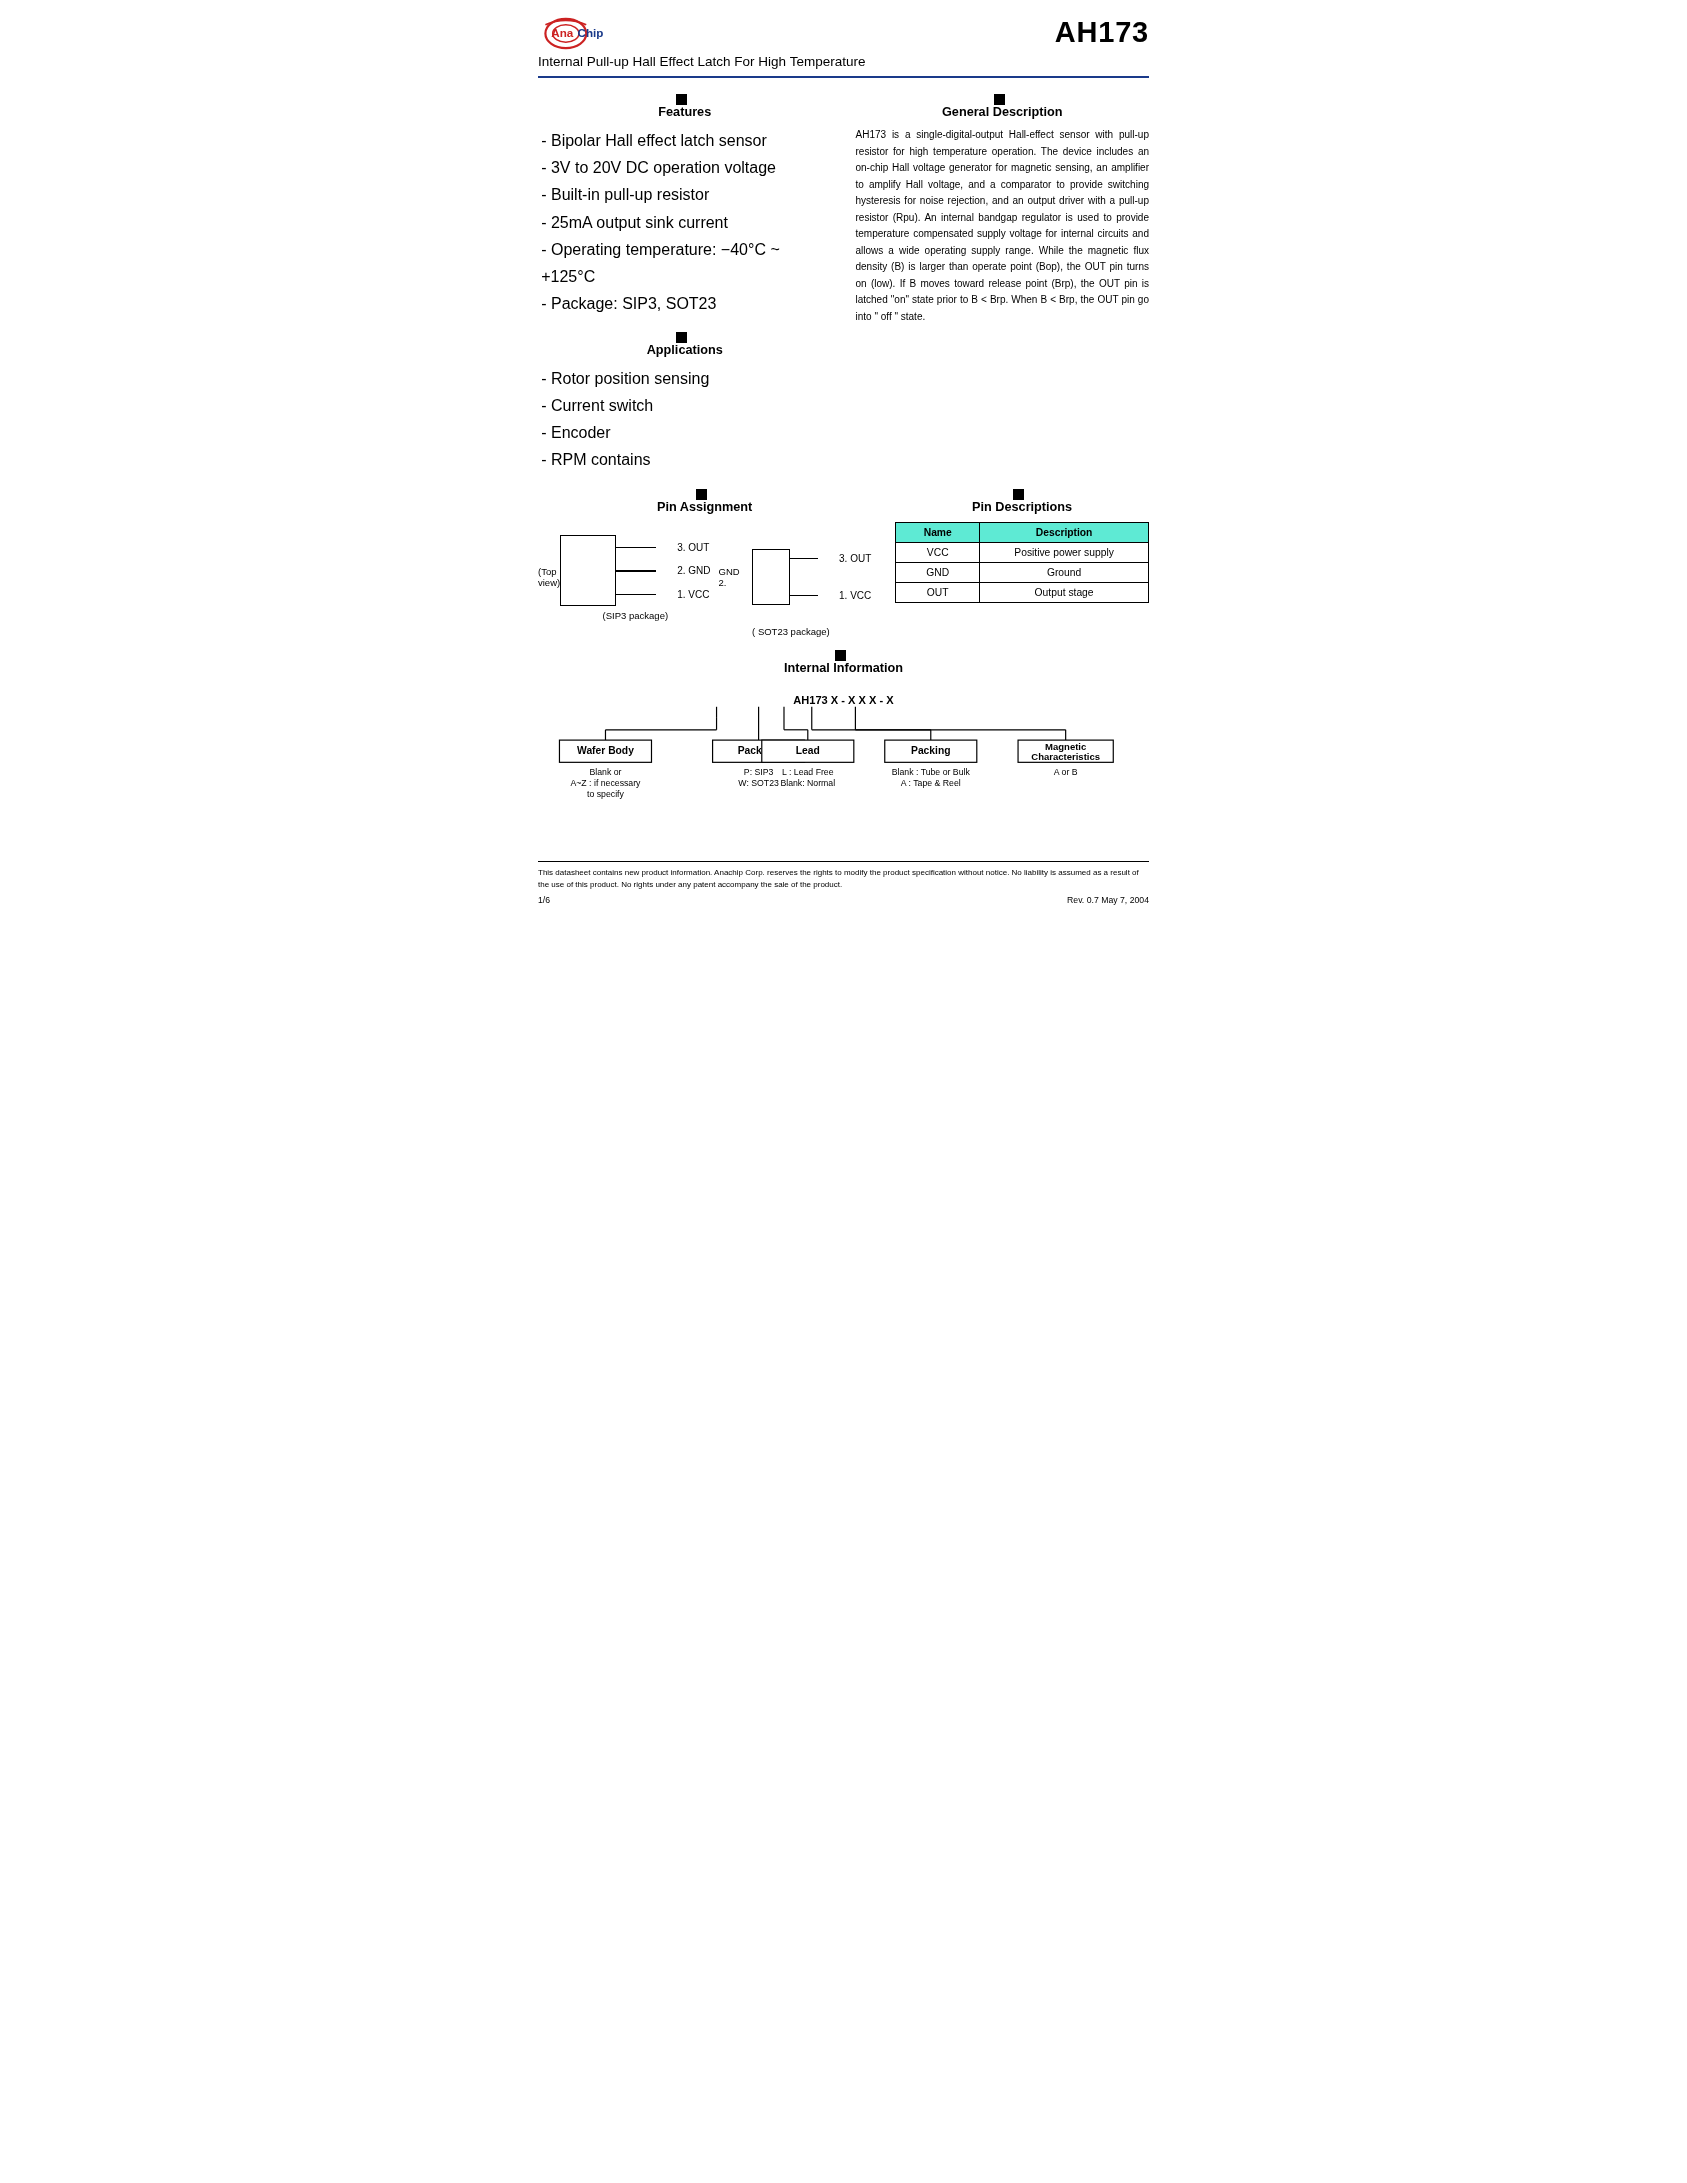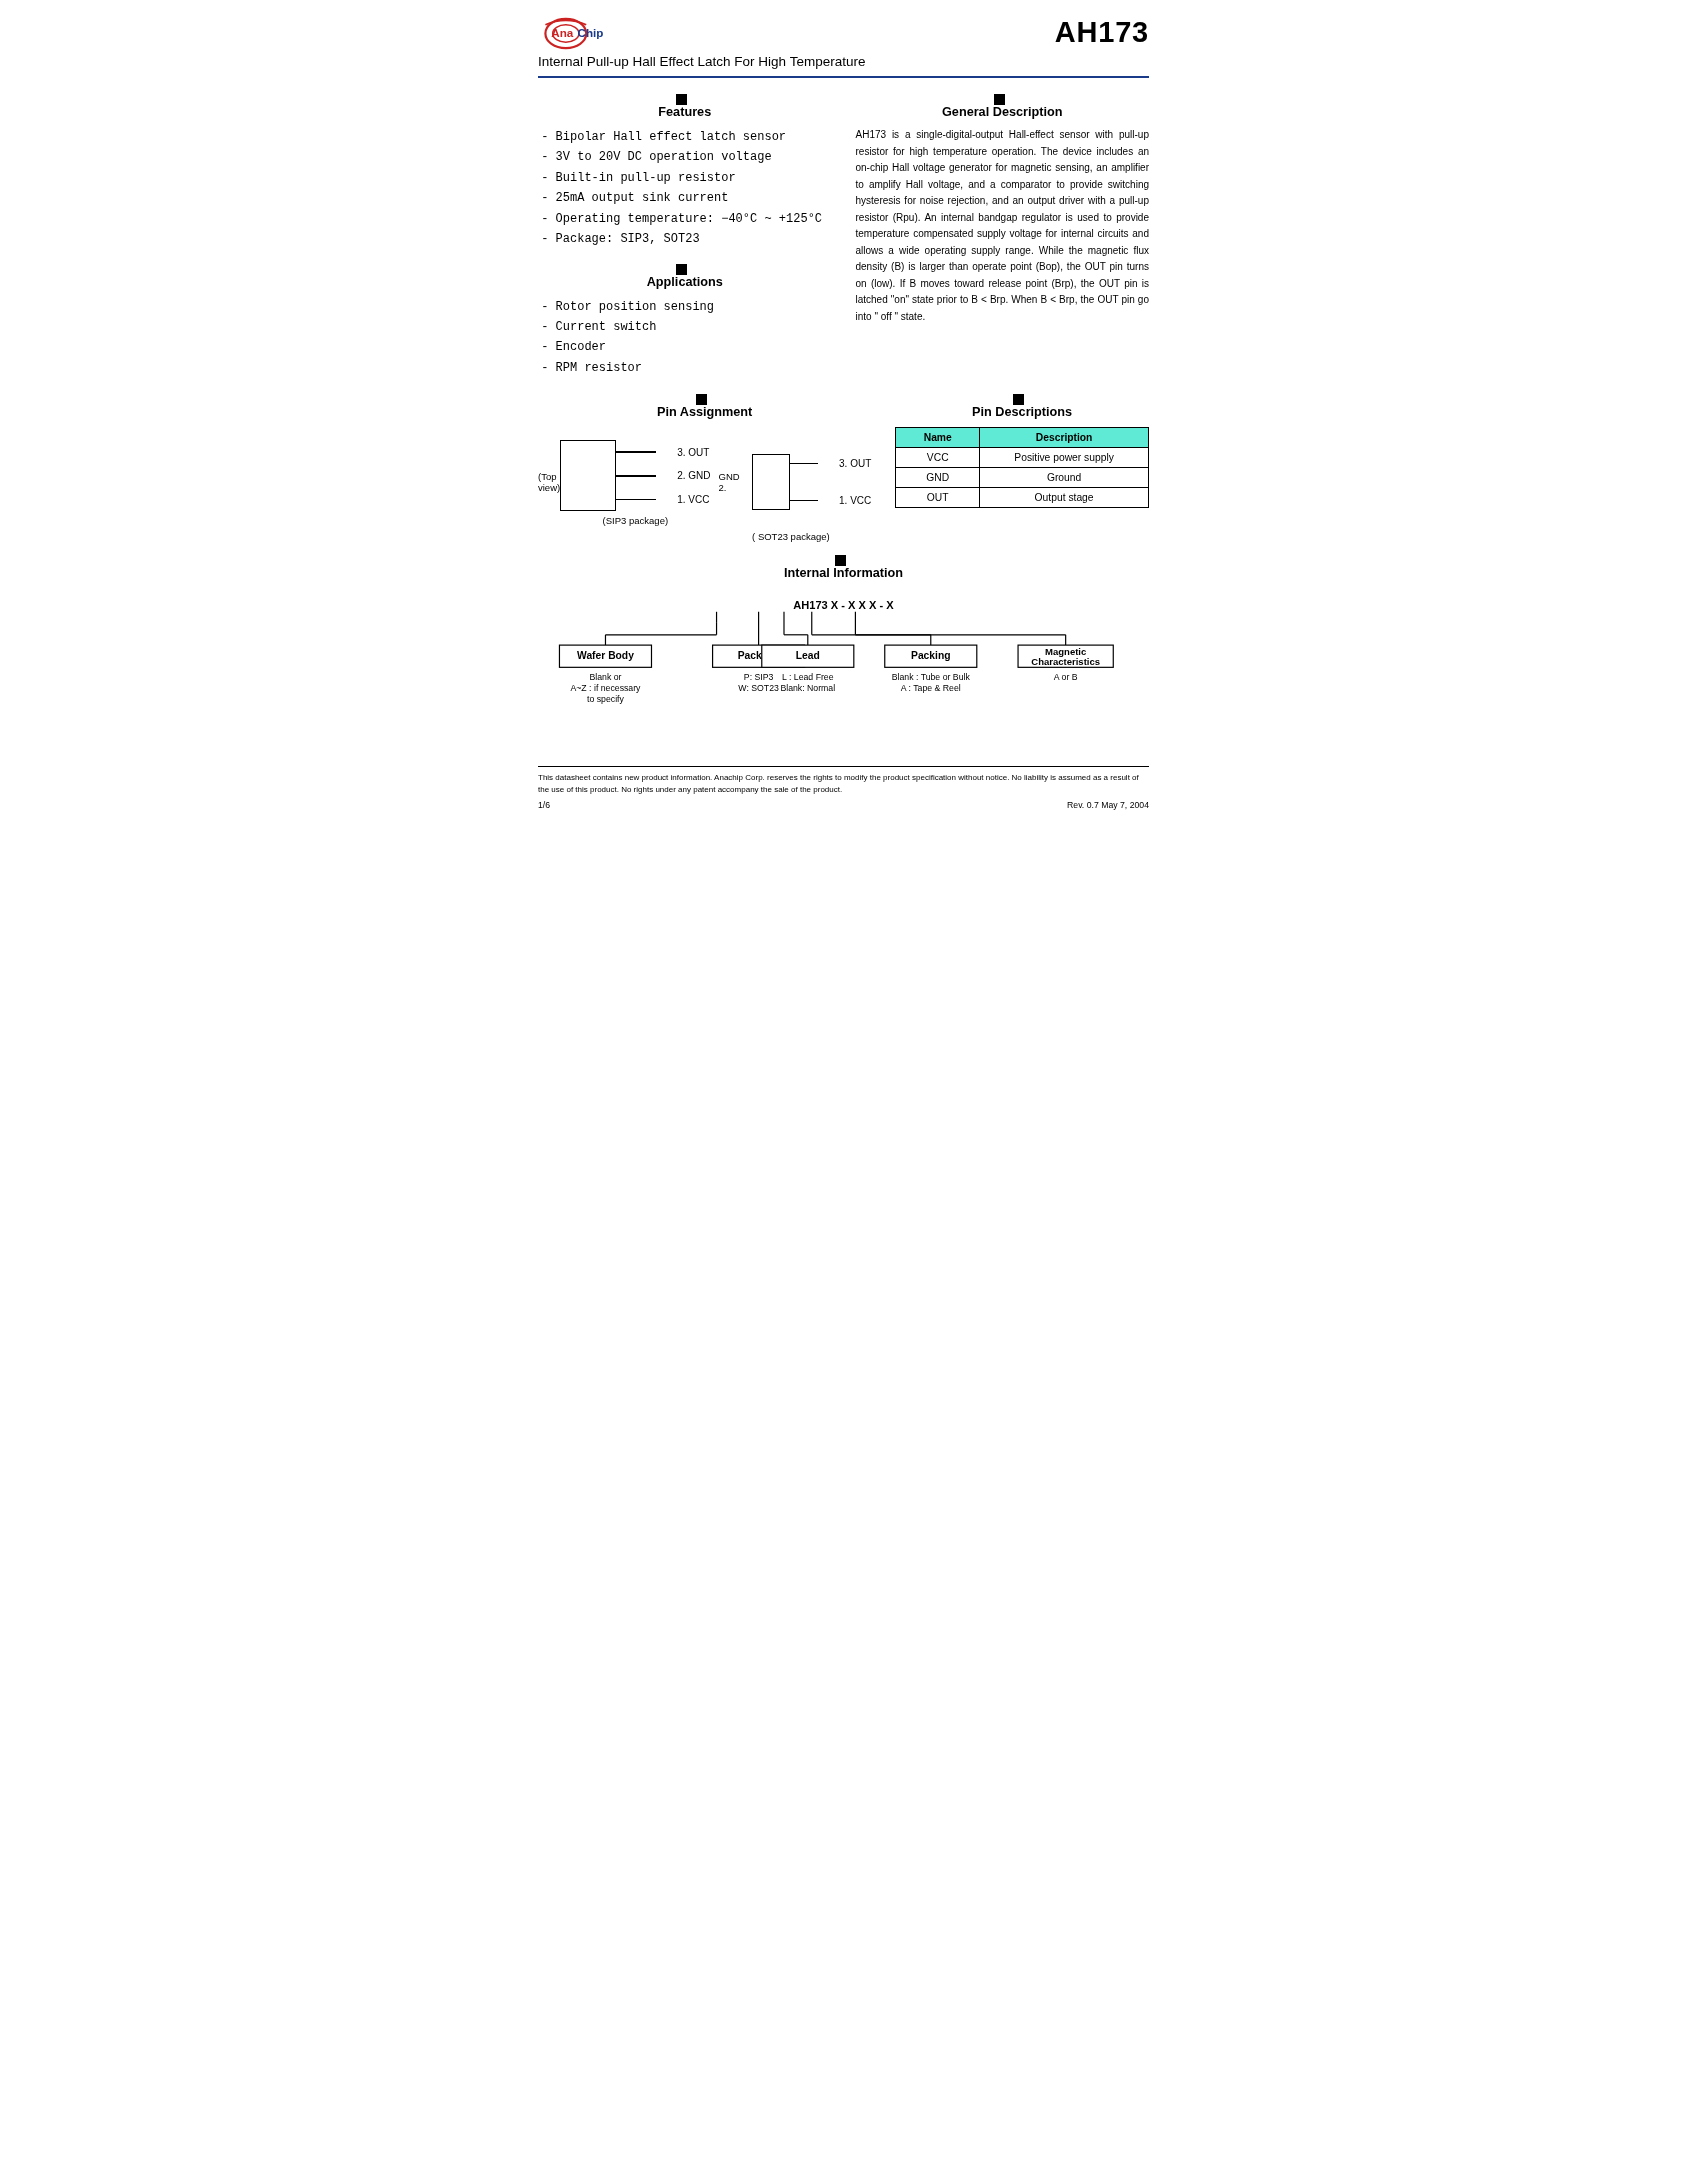--- a/index.html
+++ b/index.html
@@ -65,24 +65,23 @@
     .section-title .bullet {
       display: inline-block;
       width: 11px;
       height: 11px;
       background: #000;
       margin-right: 6.4px;
       flex-shrink: 0;
     }
     
     .feature-list {
-      font-size: 12px;
+      font-size: 16px;
       line-height: 1.7;
       padding-left: 3.2px;
-      font-family: Liberation Mono, monospace;
     }
     .feature-list li {
       list-style: none;
     }
     .feature-list li::before {
       content: "- ";
     }
     
     .desc-text {
       font-size: 10px;
@@ -275,21 +274,21 @@
 
     
     <div class="section-title">
       <span class="bullet"></span>
       <span>Applications</span>
     </div>
     <ul class="feature-list">
       <li>Rotor position sensing</li>
       <li>Current switch</li>
       <li>Encoder</li>
-      <li>RPM resistor</li>
+      <li>RPM contains</li>
     </ul>
   </div>
 
   <div class="col-right">
 
     <div class="section-title">
       <span class="bullet"></span>
       <span>General Description</span>
     </div>
     <p class="desc-text">AH173 is a single-digital-output Hall-effect sensor with pull-up resistor for high temperature operation. The device includes an on-chip Hall voltage generator for magnetic sensing, an amplifier to amplify Hall voltage, and a comparator to provide switching hysteresis for noise rejection, and an output driver with a pull-up resistor (Rpu). An internal bandgap regulator is used to provide temperature compensated supply voltage for internal circuits and allows a wide operating supply range. While the magnetic flux density (B) is larger than operate point (Bop), the OUT pin turns on (low). If B moves toward release point (Brp), the OUT pin is latched "on" state prior to B &lt; Brp. When B &lt; Brp, the OUT pin go into " off " state.</p>

